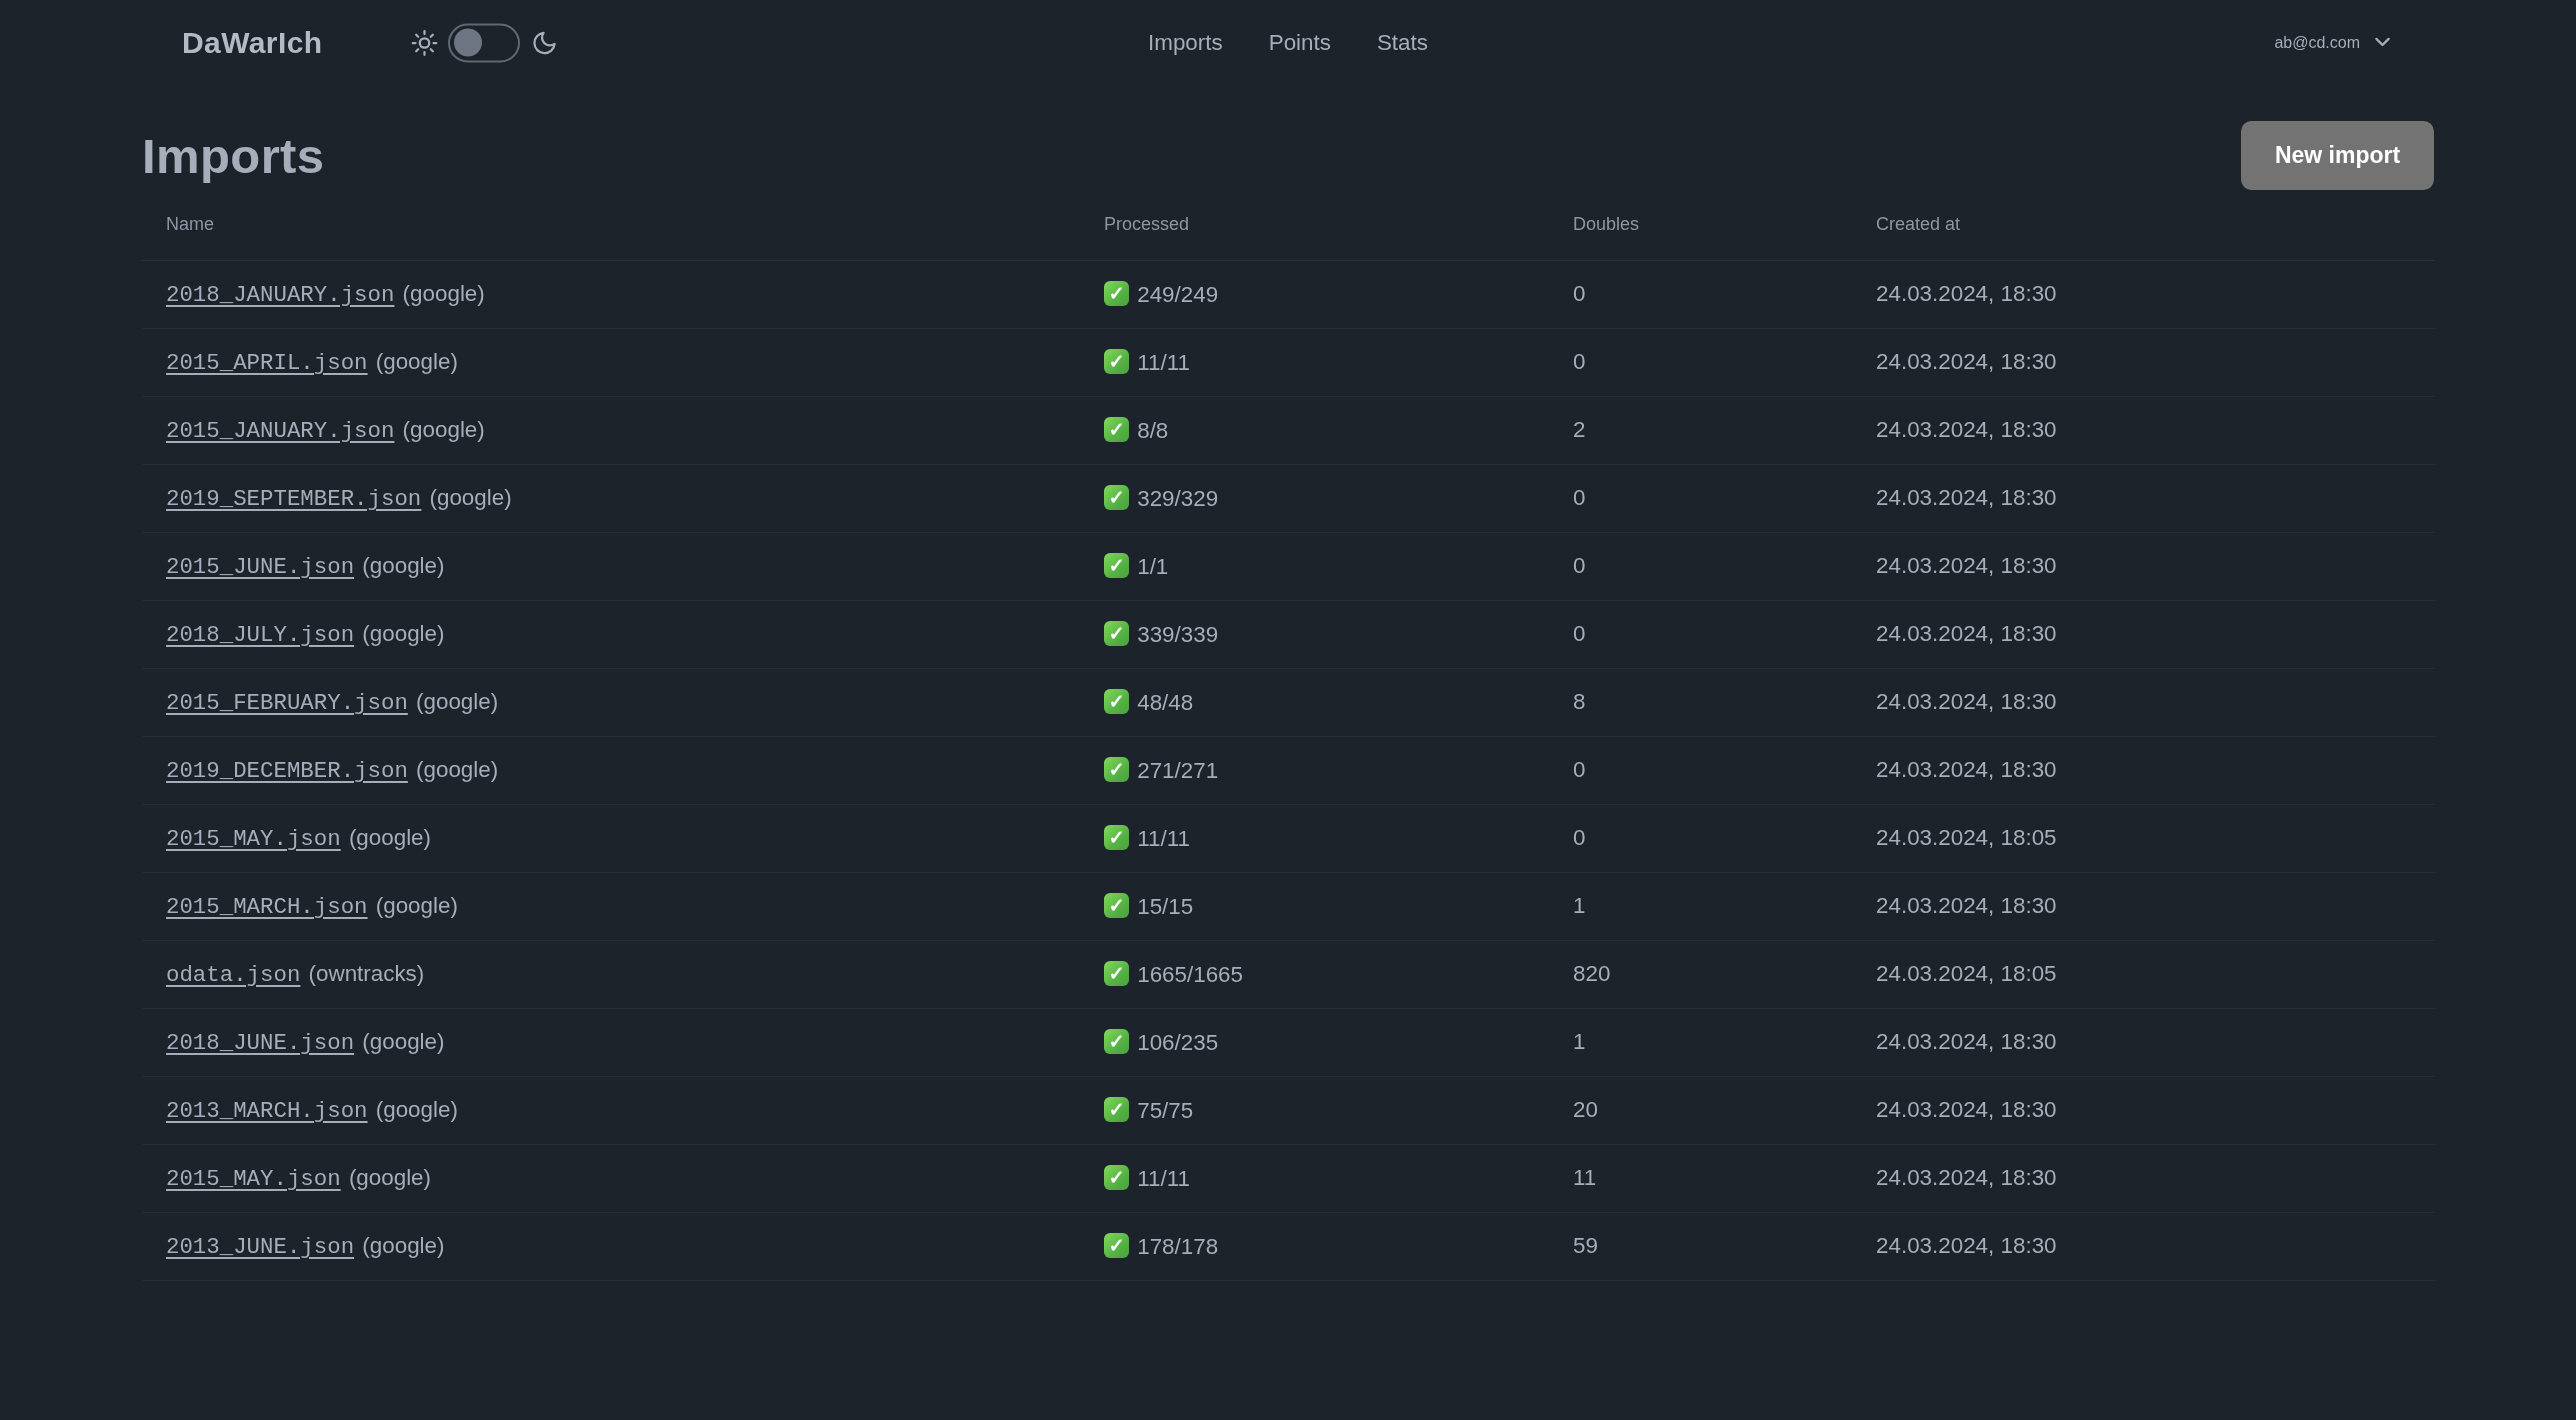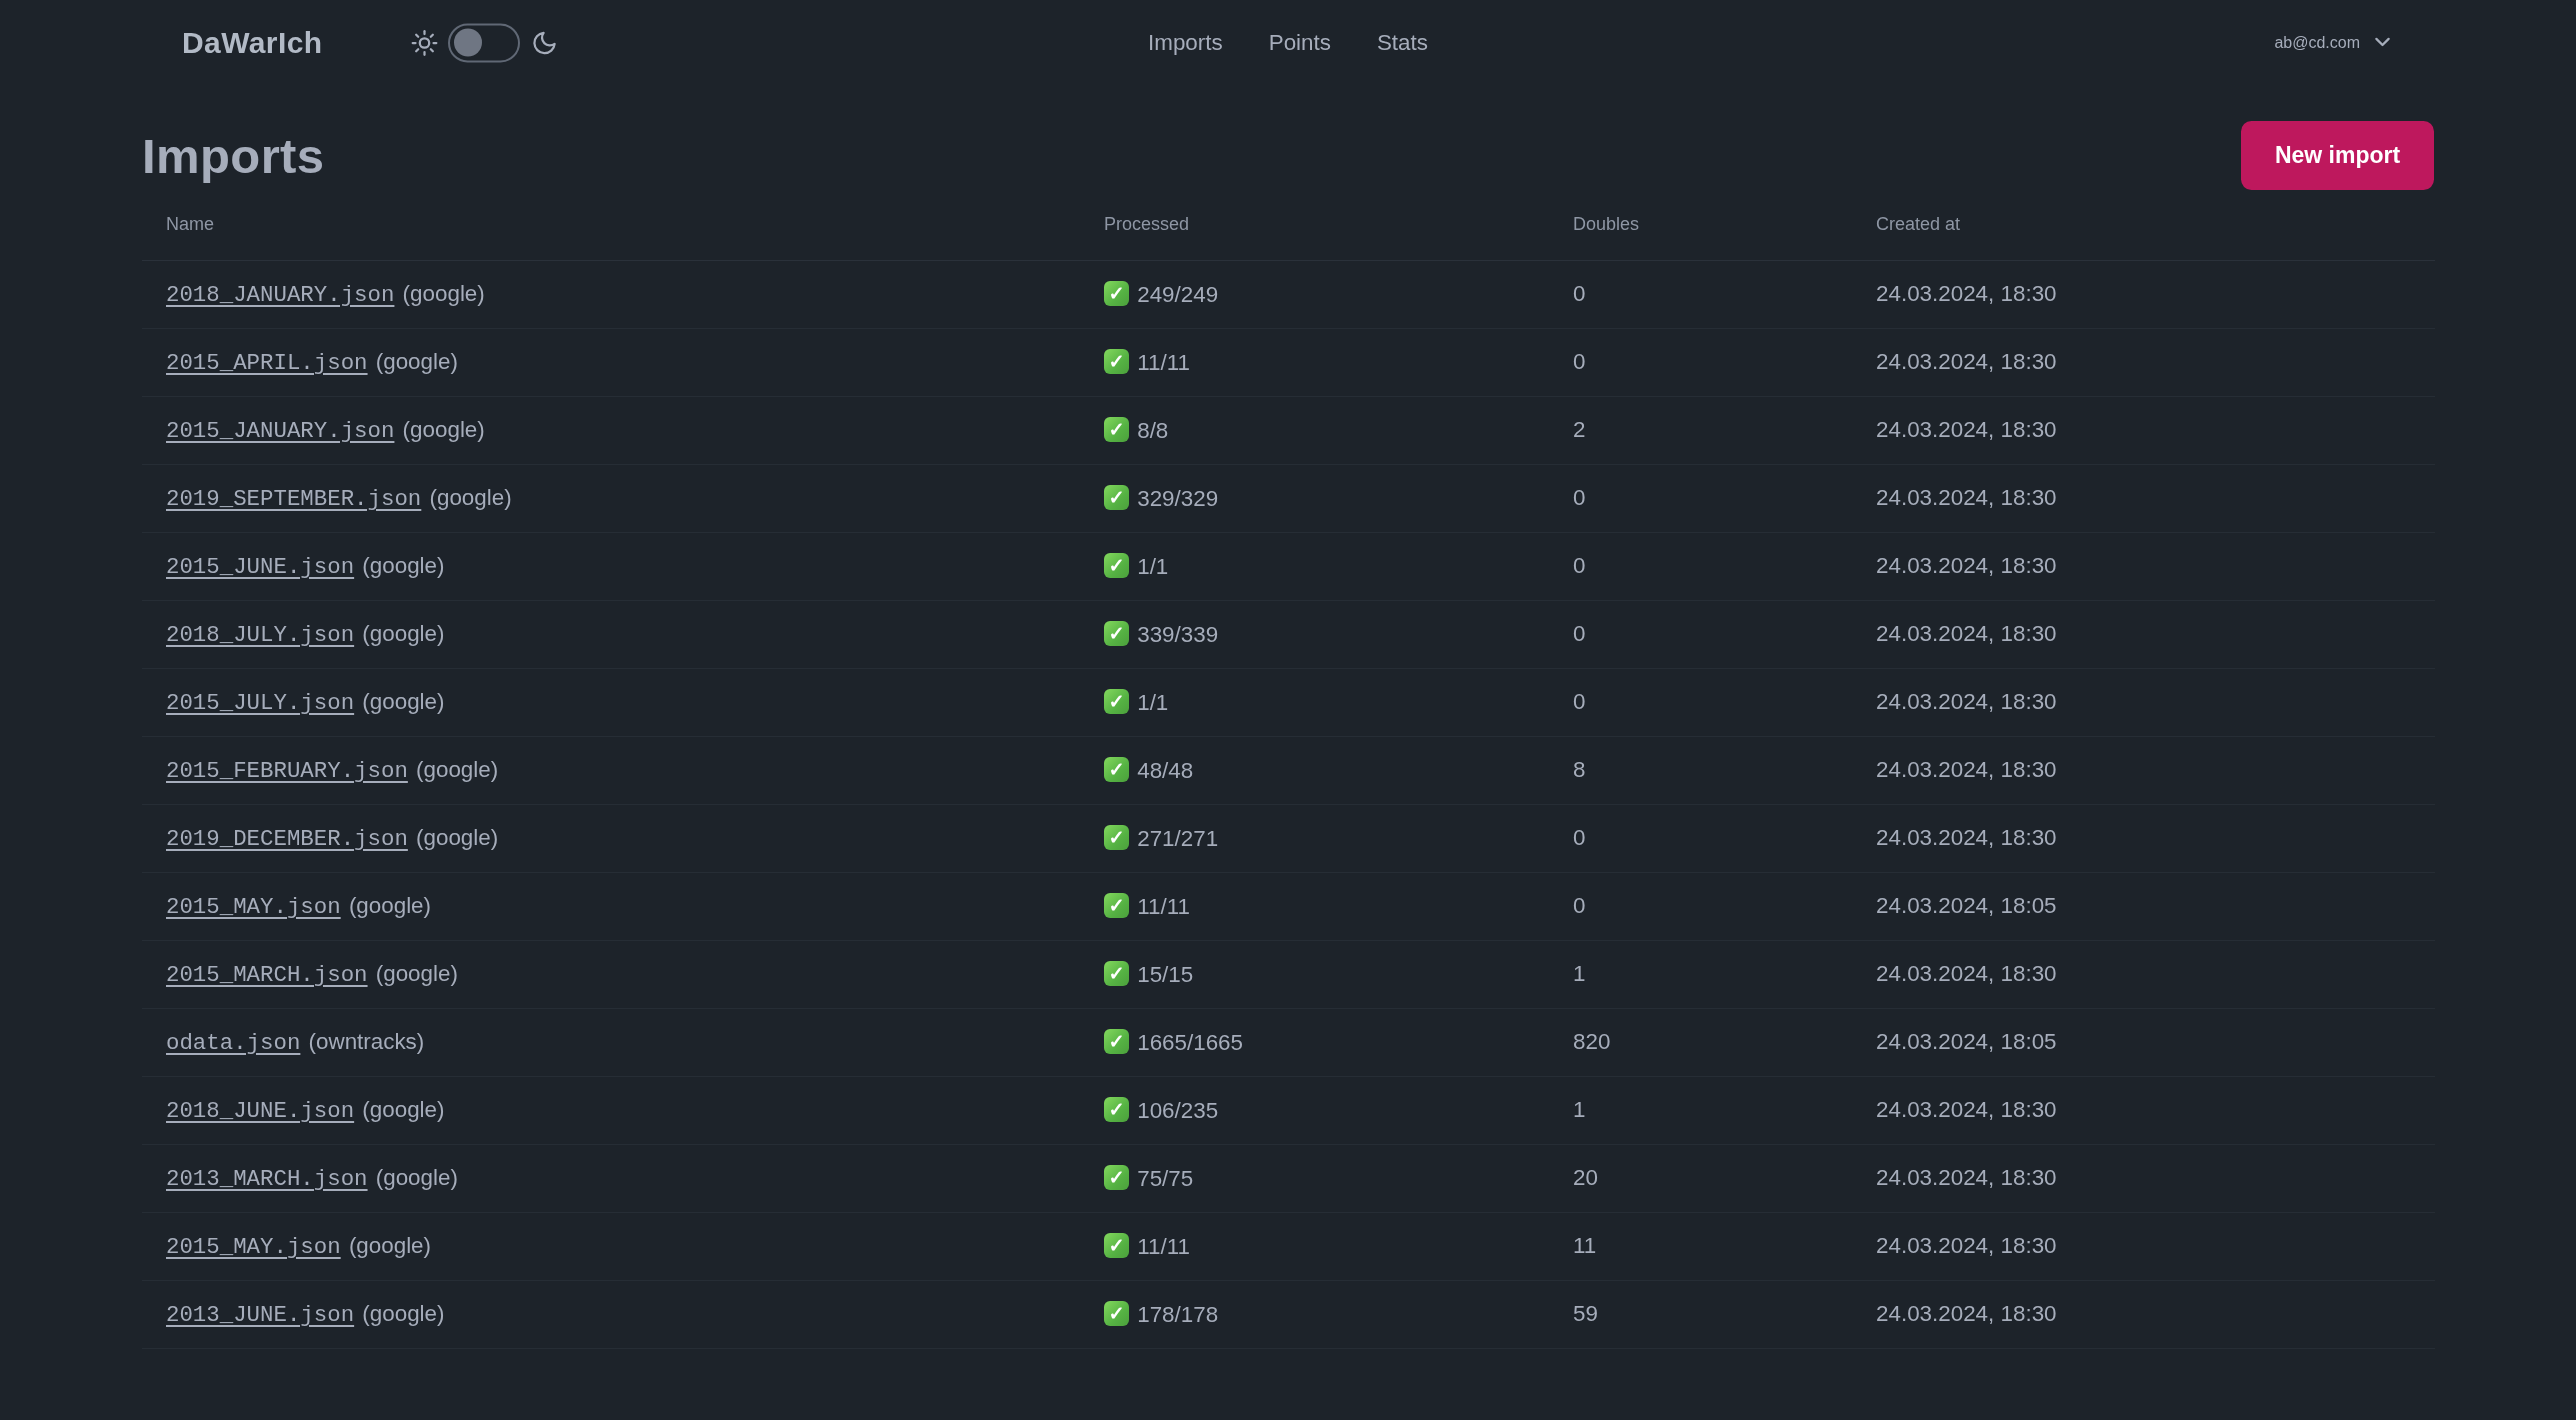--- a/index.html
+++ b/index.html
@@ -97,21 +97,21 @@
     font-size: 49px;
     font-weight: 700;
     color: #a6adbb;
     letter-spacing: 0.4px;
   }
   .btn-primary {
     width: 193px;
     height: 69px;
     border: none;
     border-radius: 10.4px;
-    background: #be185d;
+    background: #737373;
     color: #ffffff;
     font-family: "Liberation Sans", sans-serif;
     font-size: 23px;
     font-weight: 600;
     cursor: pointer;
   }
   
   table.imports {
     margin: 4.5px 142px 0 142px;
     width: 2293px;
@@ -291,30 +291,20 @@
     <td>
       <a class="file-link">2018_JULY.json</a><span class="source">(google)</span>
     </td>
     <td>
       <span class="check-icon"></span><span class="processed-text">339/339</span>
     </td>
     <td class="doubles">0</td>
     <td class="created">24.03.2024, 18:30</td>
   </tr>
 
-  <tr>
-    <td>
-      <a class="file-link">2015_JULY.json</a><span class="source">(google)</span>
-    </td>
-    <td>
-      <span class="check-icon"></span><span class="processed-text">1/1</span>
-    </td>
-    <td class="doubles">0</td>
-    <td class="created">24.03.2024, 18:30</td>
-  </tr>
 
   <tr>
     <td>
       <a class="file-link">2015_FEBRUARY.json</a><span class="source">(google)</span>
     </td>
     <td>
       <span class="check-icon"></span><span class="processed-text">48/48</span>
     </td>
     <td class="doubles">8</td>
     <td class="created">24.03.2024, 18:30</td>

